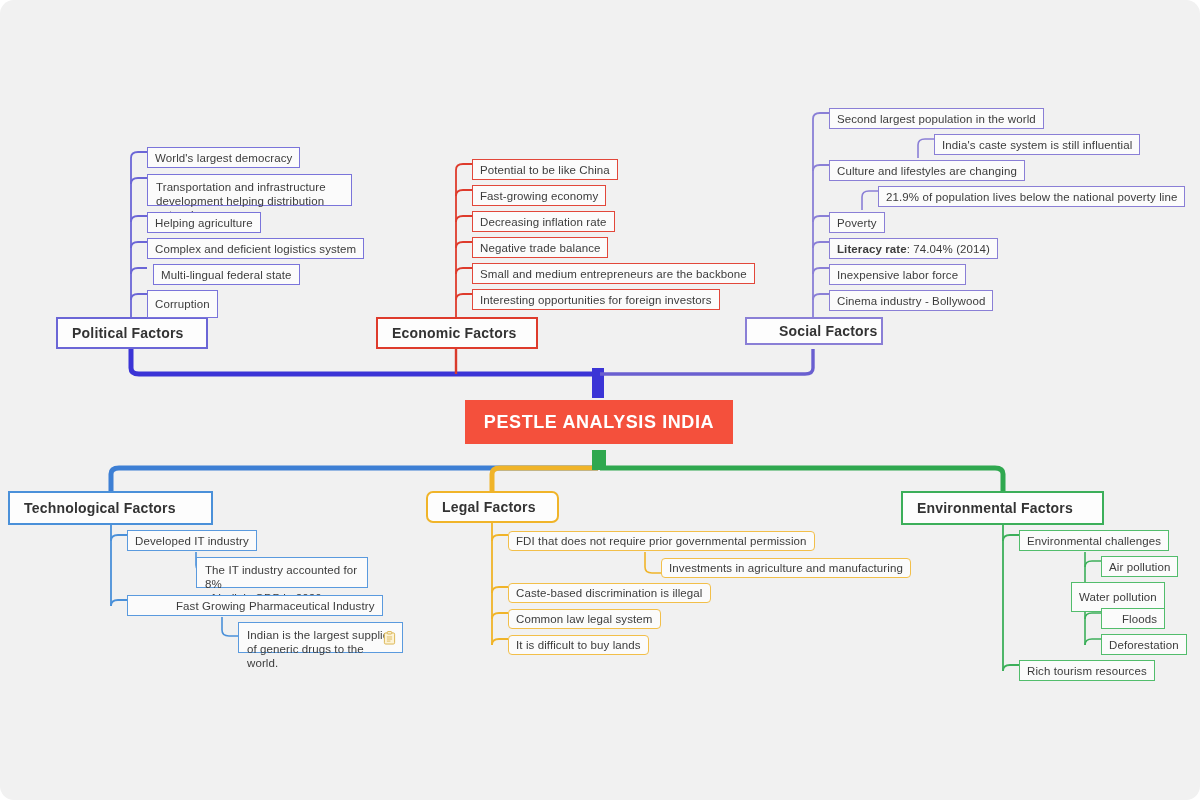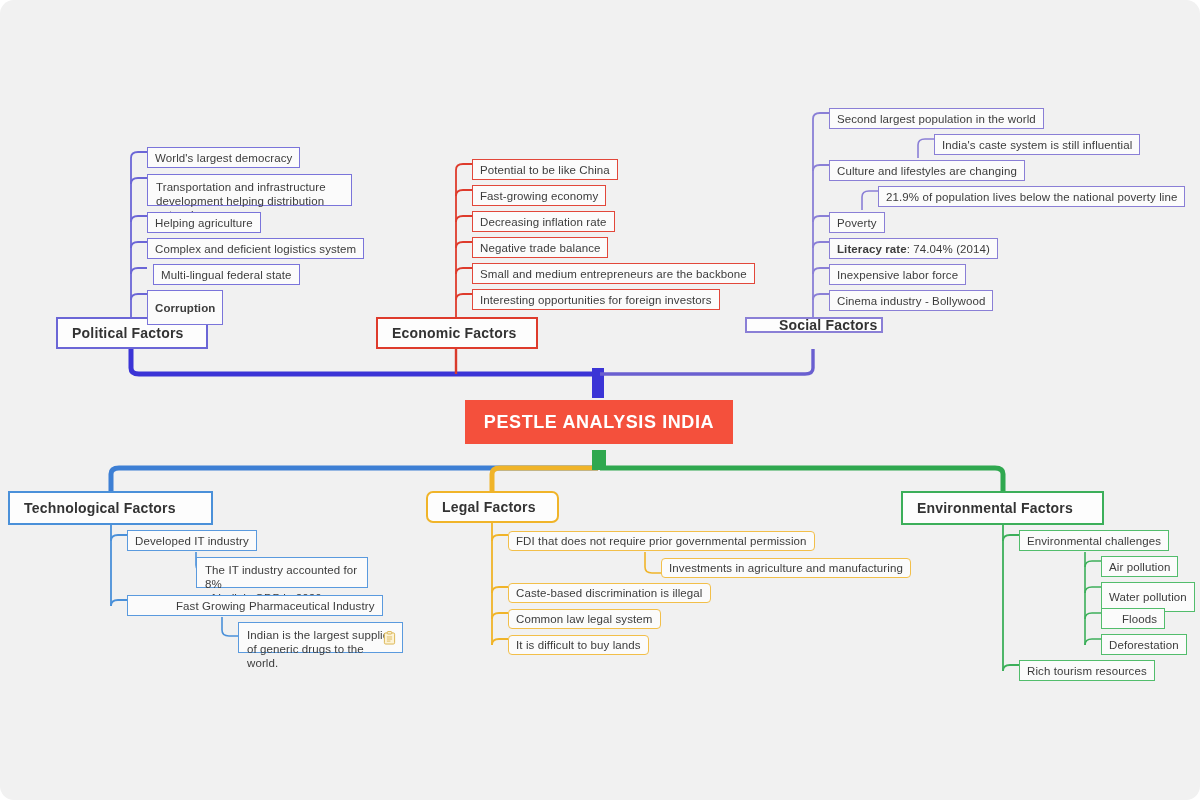--- a/index.html
+++ b/index.html
@@ -143,32 +143,32 @@
   <div class="node" style="left:147px;top:147px;height:21px;border-color:#7a74da;">World's largest democracy</div>
 
   <div class="node multi" style="left:147px;top:174px;width:205px;height:32px;border-color:#7a74da;">
     <div style="font-size:11.5px;line-height:14px;">Transportation and infrastructure</div>
     <div style="font-size:11.5px;line-height:14px;">development helping distribution network</div>
   </div>
 
   <div class="node" style="left:147px;top:212px;height:21px;border-color:#7a74da;">Helping agriculture</div>
   <div class="node" style="left:147px;top:238px;height:21px;border-color:#7a74da;">Complex and deficient logistics system</div>
   <div class="node" style="left:153px;top:264px;height:21px;border-color:#7a74da;">Multi-lingual federal state</div>
-  <div class="node" style="left:147px;top:290px;height:35px;border-color:#7a74da;font-weight:bold;">Corruption</div>
+  <div class="node" style="left:147px;top:290px;height:28px;border-color:#7a74da;">Corruption</div>
 
   <div class="node branch" style="left:376px;top:317px;width:162px;height:32px;border-color:#de3b2c;">Economic Factors</div>
 
   <div class="node" style="left:472px;top:159px;height:21px;border-color:#e2473a;">Potential to be like China</div>
   <div class="node" style="left:472px;top:185px;height:21px;border-color:#e2473a;">Fast-growing economy</div>
   <div class="node" style="left:472px;top:211px;height:21px;border-color:#e2473a;">Decreasing inflation rate</div>
   <div class="node" style="left:472px;top:237px;height:21px;border-color:#e2473a;">Negative trade balance</div>
   <div class="node" style="left:472px;top:263px;height:21px;border-color:#e2473a;">Small and medium entrepreneurs are the backbone</div>
   <div class="node" style="left:472px;top:289px;height:21px;border-color:#e2473a;">Interesting opportunities for foreign investors</div>
 
-  <div class="node branch" style="left:745px;top:317px;width:138px;height:16px;border-color:#8a7fd6;padding-left:32px;">Social Factors</div>
+  <div class="node branch" style="left:745px;top:317px;width:138px;height:28px;border-color:#8a7fd6;padding-left:32px;">Social Factors</div>
 
   <div class="node" style="left:829px;top:108px;height:21px;border-color:#8a7fd6;">Second largest population in the world</div>
 
   <div class="node" style="left:934px;top:134px;height:21px;border-color:#8a7fd6;">India's caste system is still influential</div>
 
   <div class="node" style="left:829px;top:160px;height:21px;border-color:#8a7fd6;">Culture and lifestyles are changing</div>
 
   <div class="node" style="left:878px;top:186px;height:21px;border-color:#8a7fd6;">21.9% of population lives below the national poverty line</div>
 
   <div class="node" style="left:829px;top:212px;height:21px;border-color:#8a7fd6;">Poverty</div>
@@ -210,19 +210,19 @@
 
   <div class="node" style="left:508px;top:583px;height:20px;border-color:#f2bf4a;border-radius:4px;">Caste-based discrimination is illegal</div>
   <div class="node" style="left:508px;top:609px;height:20px;border-color:#f2bf4a;border-radius:4px;">Common law legal system</div>
   <div class="node" style="left:508px;top:635px;height:20px;border-color:#f2bf4a;border-radius:4px;">It is difficult to buy lands</div>
 
   <div class="node branch" style="left:901px;top:491px;width:203px;height:34px;border-color:#3caf5a;">Environmental Factors</div>
 
   <div class="node" style="left:1019px;top:530px;height:21px;border-color:#52bd6c;">Environmental challenges</div>
 
   <div class="node" style="left:1101px;top:556px;height:21px;border-color:#52bd6c;">Air pollution</div>
-  <div class="node" style="left:1101px;top:582px;height:30px;border-color:#52bd6c;">Water pollution</div>
+  <div class="node" style="left:1071px;top:582px;height:30px;border-color:#52bd6c;">Water pollution</div>
   <div class="node" style="left:1101px;top:608px;height:21px;border-color:#52bd6c;padding-left:20px;">Floods</div>
   <div class="node" style="left:1101px;top:634px;height:21px;border-color:#52bd6c;">Deforestation</div>
 
   <div class="node" style="left:1019px;top:660px;height:21px;border-color:#52bd6c;">Rich tourism resources</div>
 
 </div>
 
 </body></html>

